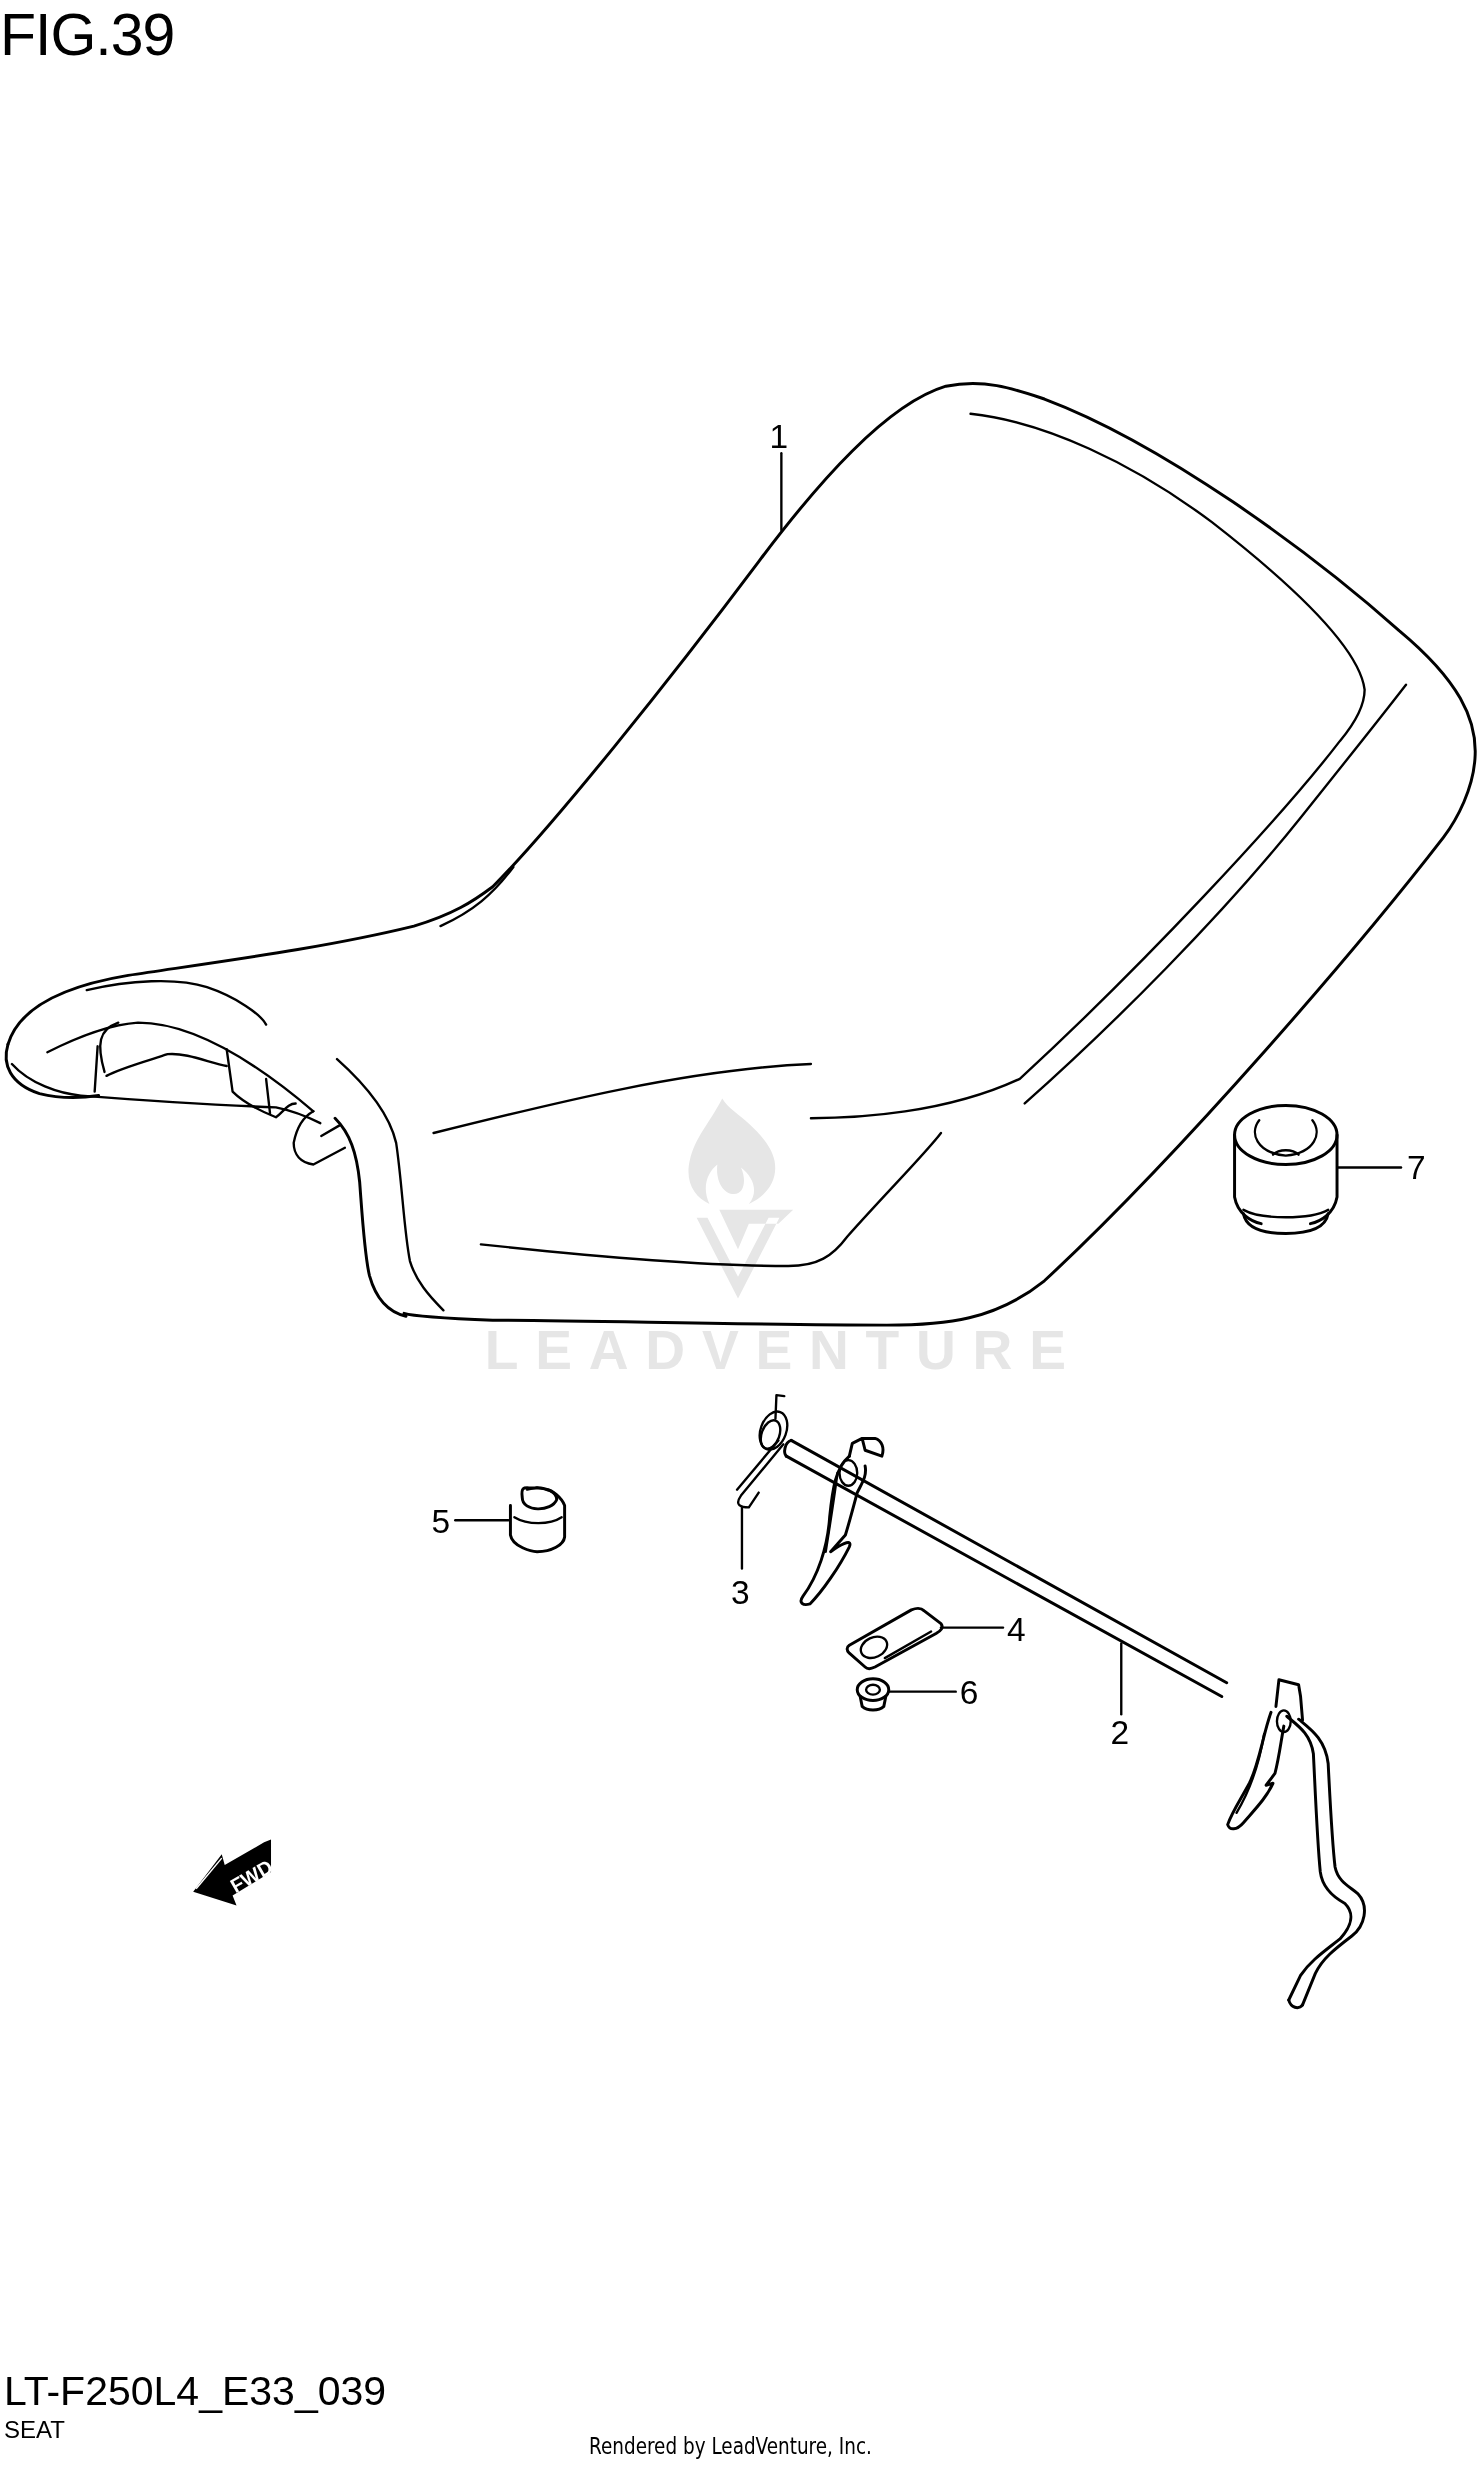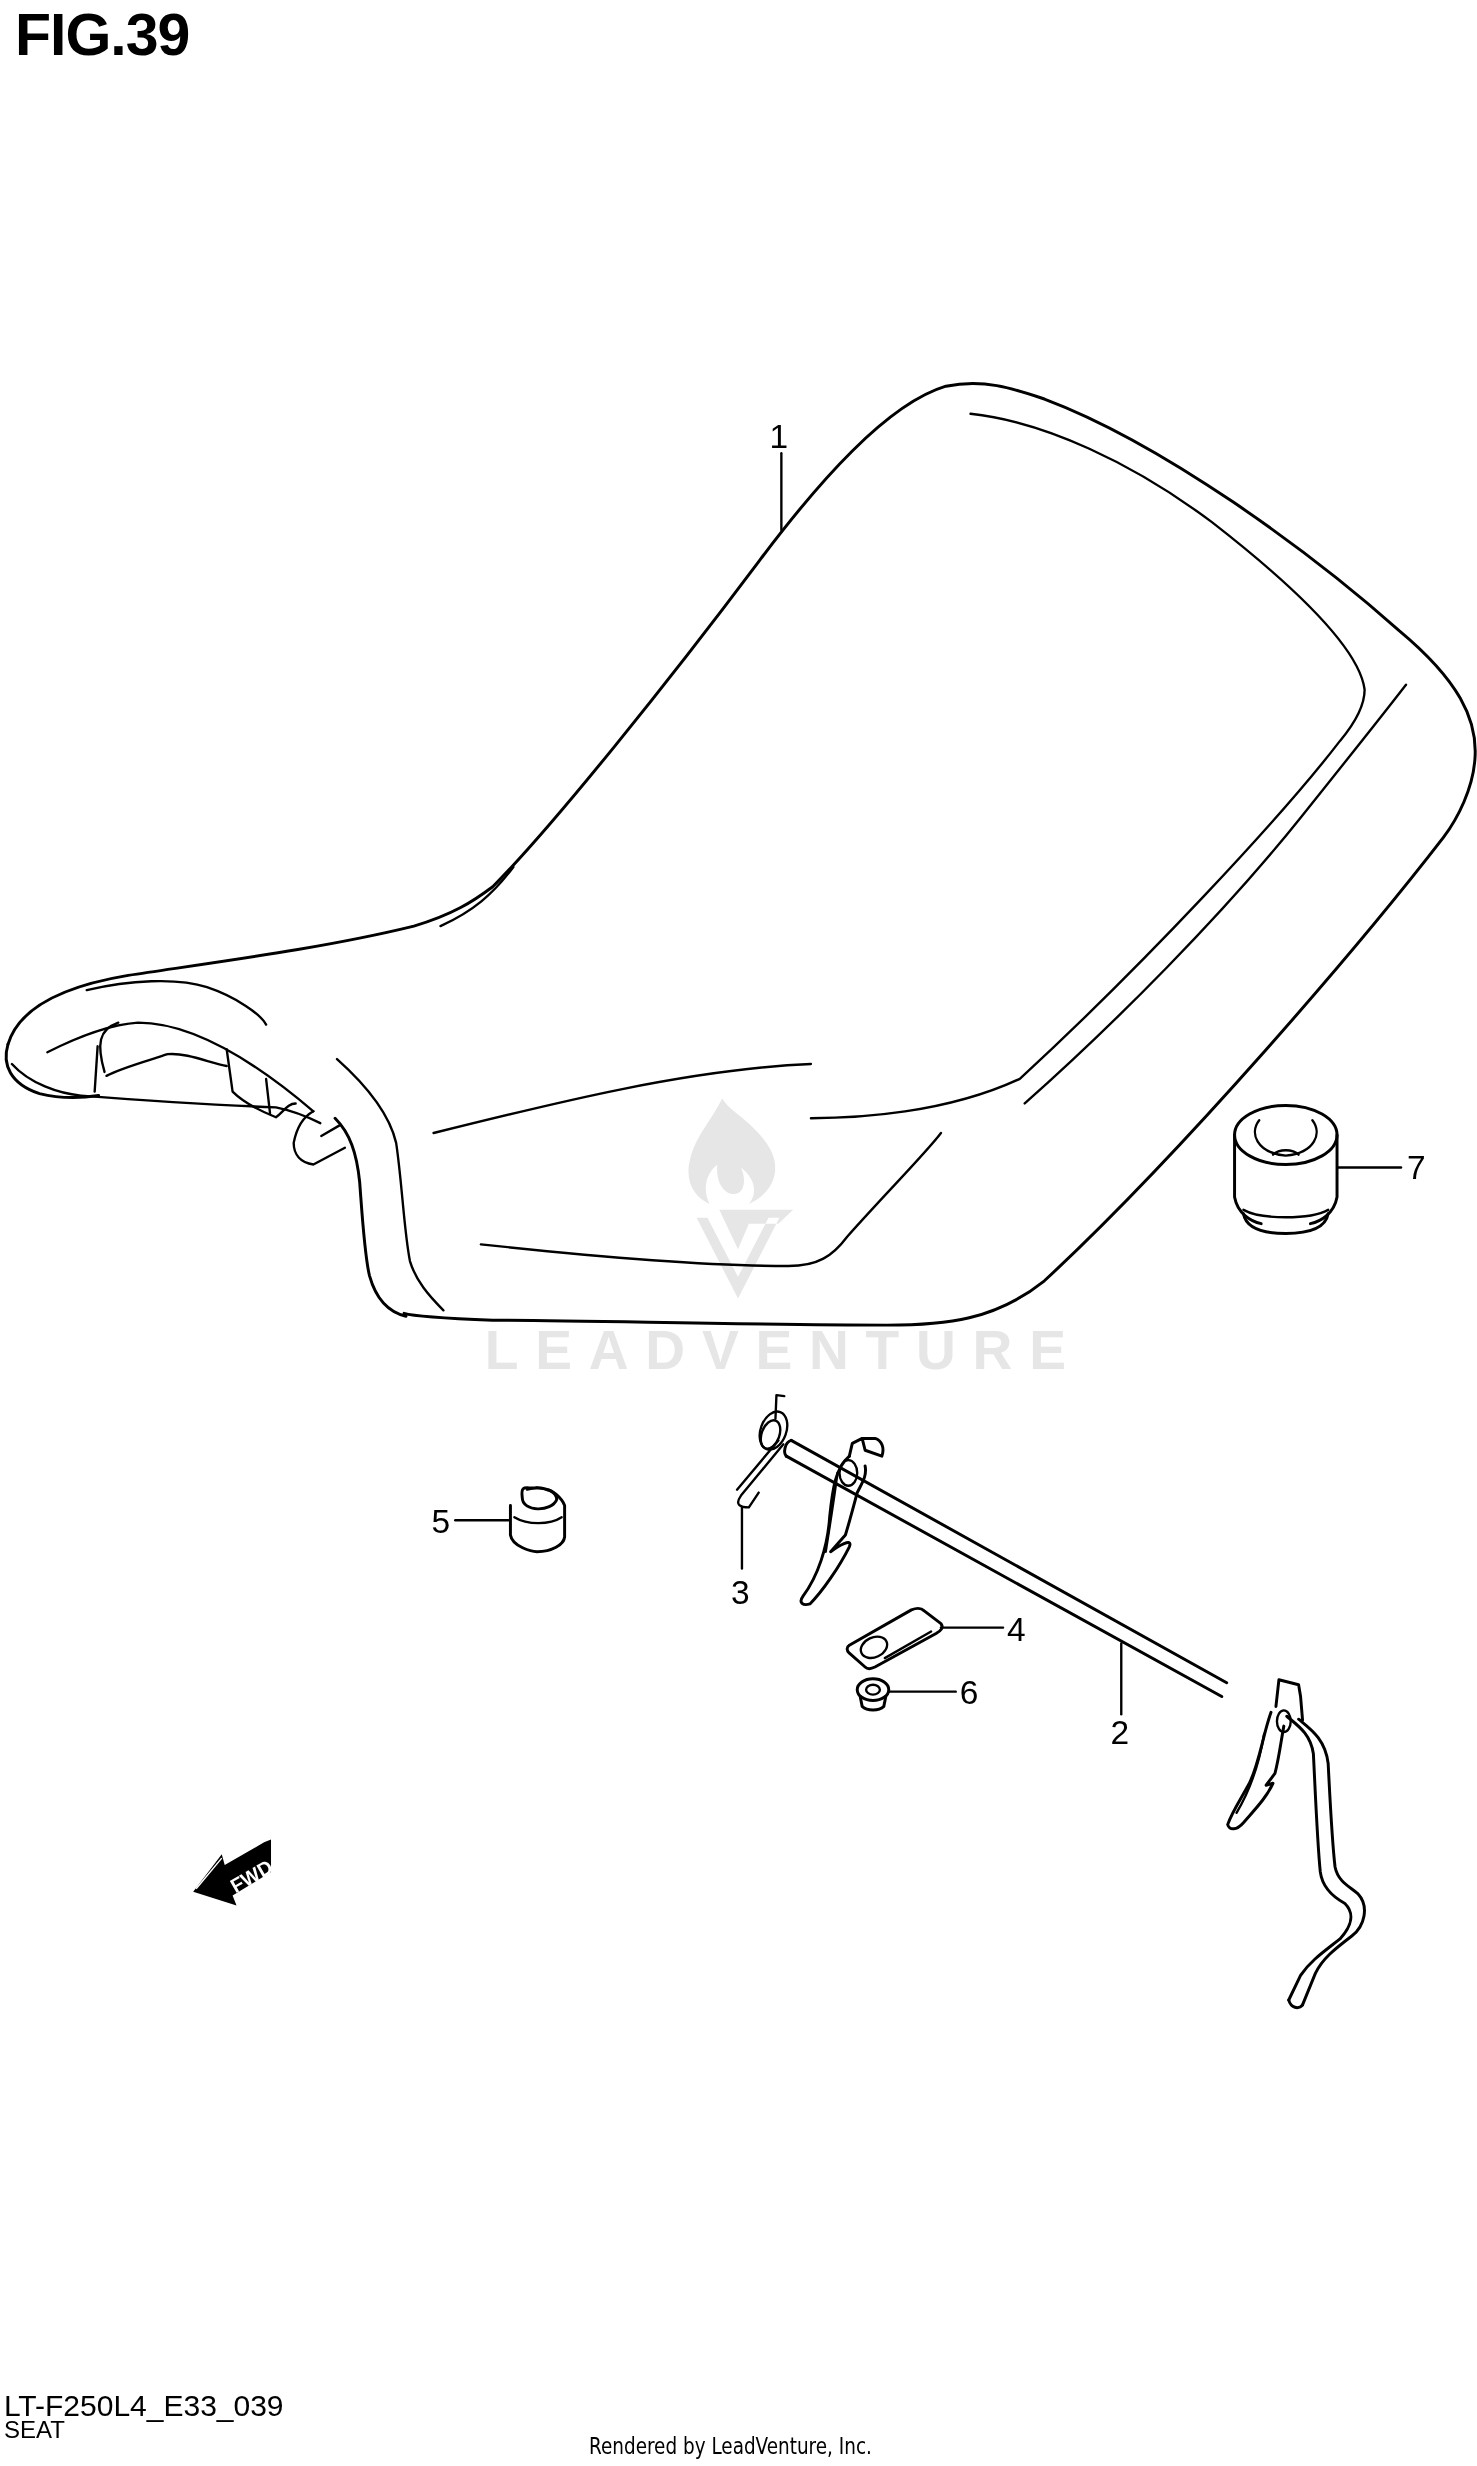--- a/index.html
+++ b/index.html
@@ -1,18 +1,18 @@
 <!DOCTYPE html>
 <html><head>
 <meta charset="utf-8">
 <style>
   html,body{margin:0;padding:0;background:#ffffff;}
   body{width:1478px;height:2467px;position:relative;overflow:hidden;font-family:"Liberation Sans",sans-serif;color:#000;}
-  .fig-title{position:absolute;left:15px;top:5.9px;font-size:59px;font-weight:bold;letter-spacing:-1px;line-height:1;}
-  .code-label{position:absolute;left:3.9px;top:2371px;font-size:30px;line-height:1;margin-top:20px;}
+  .fig-title{position:absolute;left:0;top:5.9px;font-size:59px;font-weight:normal;letter-spacing:-1px;line-height:1;}
+  .code-label{position:absolute;left:3.9px;top:2371px;font-size:41px;line-height:1;}
   .section-label{position:absolute;left:3.9px;top:2418px;font-size:24px;line-height:1;}
   .credit{position:absolute;left:589px;top:2435px;font-size:23.6px;line-height:1;font-family:"DejaVu Sans",sans-serif;transform:scaleX(0.78);transform-origin:left top;}
   svg.drawing{position:absolute;left:0;top:0;}
   .ln{fill:none;stroke:#000;stroke-width:3;stroke-linecap:round;stroke-linejoin:round;}
   .thin{fill:none;stroke:#000;stroke-width:2.4;stroke-linecap:round;stroke-linejoin:round;}
   .callout{font-family:"Liberation Sans",sans-serif;font-size:34px;fill:#000;}
   .wm{fill:#e6e6e6;}
   .wm-text{font-family:"Liberation Sans",sans-serif;font-size:56px;font-weight:bold;fill:#e6e6e6;letter-spacing:17px;}
 </style>
 </head>

